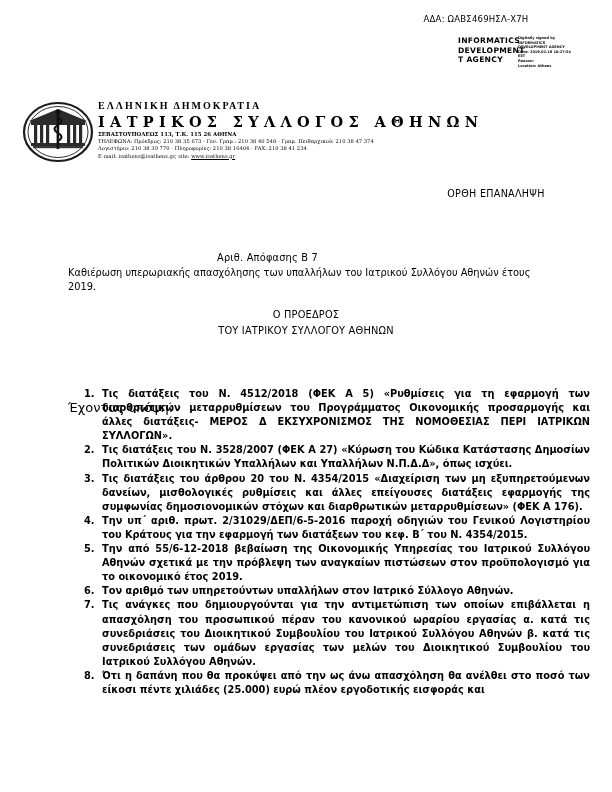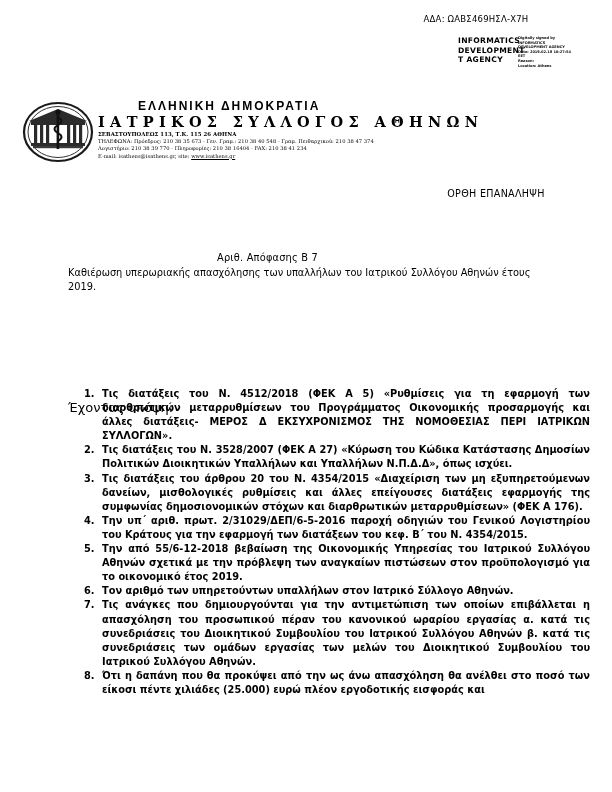--- a/index.html
+++ b/index.html
@@ -35,24 +35,23 @@
     font-family:"DejaVu Sans", sans-serif;
     font-size:3.6px; line-height:4.6px; font-weight:bold;
     letter-spacing:-0.05px; white-space:nowrap; overflow:hidden;
     color:#111;
   }
 
   
   .logo { position:absolute; left:22px; top:101px; width:72px; height:62px; }
   .lh { position:absolute; left:98px; top:100px; width:470px; }
   .lh-l1 {
-    font-family:Liberation Sans, sans-serif;
-    font-size:12px; font-weight:bold; letter-spacing:2.0px;
+    font-family:Liberation Serif, serif;
+    font-size:10px; font-weight:bold; letter-spacing:2.0px;
     line-height:12px;
-    margin-left:40px;
   }
   .lh-l2 {
     font-family:"DejaVu Serif", serif;
     font-size:14.5px; font-weight:bold; letter-spacing:5.3px;
     line-height:19px; white-space:nowrap;
   }
   .lh-addr {
     font-family:"DejaVu Serif", serif;
     font-size:5.4px; font-weight:bold; line-height:7.2px;
     letter-spacing:0.05px; white-space:nowrap;
@@ -165,20 +164,24 @@
     <div class="lh-tel2">Λογιστήριο: 210 38 39 770 - Πληροφορίες: 210 38 16404 - FAX: 210 38 41 234</div>
     <div class="lh-mail"><span>E-mail: isathens@isathens.gr, site: </span><u>www.isathens.gr</u></div>
   </div>
 
   <div class="ortho"><span>ΟΡΘΗ ΕΠΑΝΑΛΗΨΗ</span></div>
 
   <div class="arith">Αριθ. Απόφασης  Β 7</div>
 
   <div class="subject">Καθιέρωση υπερωριακής απασχόλησης των υπαλλήλων του Ιατρικού Συλλόγου Αθηνών έτους 2019.</div>
 
+  <div class="pres">
+    <div>Ο ΠΡΟΕΔΡΟΣ</div>
+    <div>ΤΟΥ ΙΑΤΡΙΚΟΥ ΣΥΛΛΟΓΟΥ ΑΘΗΝΩΝ</div>
+  </div>
 
   <div class="exontas">Έχοντας υπόψη:</div>
 
   <ol class="items">
     <li>Τις διατάξεις του Ν. 4512/2018 (ΦΕΚ Α 5) «Ρυθμίσεις για τη εφαρμογή των διαρθρωτικών μεταρρυθμίσεων του Προγράμματος Οικονομικής προσαρμογής και άλλες διατάξεις- ΜΕΡΟΣ Δ ΕΚΣΥΧΡΟΝΙΣΜΟΣ ΤΗΣ ΝΟΜΟΘΕΣΙΑΣ ΠΕΡΙ ΙΑΤΡΙΚΩΝ ΣΥΛΛΟΓΩΝ».</li>
     <li>Τις διατάξεις του Ν. 3528/2007  (ΦΕΚ Α 27) «Κύρωση του Κώδικα Κατάστασης Δημοσίων Πολιτικών Διοικητικών Υπαλλήλων και Υπαλλήλων Ν.Π.Δ.Δ», όπως ισχύει.</li>
     <li>Τις διατάξεις του άρθρου 20 του Ν. 4354/2015 «Διαχείριση των μη εξυπηρετούμενων δανείων, μισθολογικές ρυθμίσεις και άλλες επείγουσες διατάξεις εφαρμογής της συμφωνίας δημοσιονομικών στόχων και διαρθρωτικών μεταρρυθμίσεων» (ΦΕΚ Α 176).</li>
     <li>Την υπ΄ αριθ. πρωτ.  2/31029/ΔΕΠ/6-5-2016 παροχή οδηγιών του Γενικού Λογιστηρίου του Κράτους για την εφαρμογή των διατάξεων του κεφ. Β΄ του Ν. 4354/2015.</li>
     <li>Την από 55/6-12-2018 βεβαίωση της Οικονομικής Υπηρεσίας του Ιατρικού Συλλόγου Αθηνών σχετικά με την πρόβλεψη των αναγκαίων πιστώσεων στον προϋπολογισμό για το οικονομικό έτος 2019.</li>
     <li>Τον αριθμό των υπηρετούντων υπαλλήλων στον Ιατρικό Σύλλογο Αθηνών.</li>

